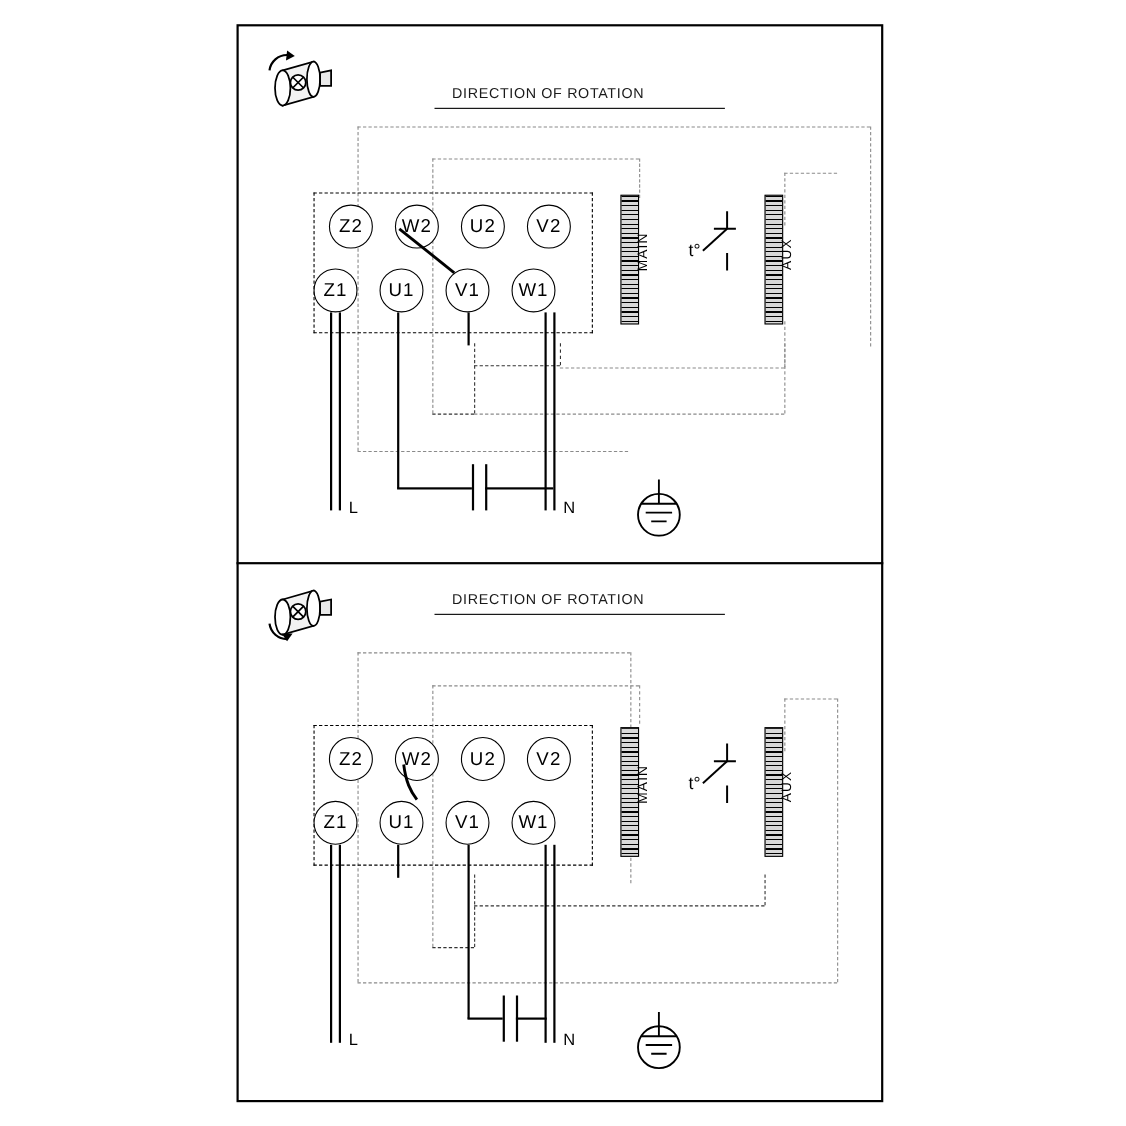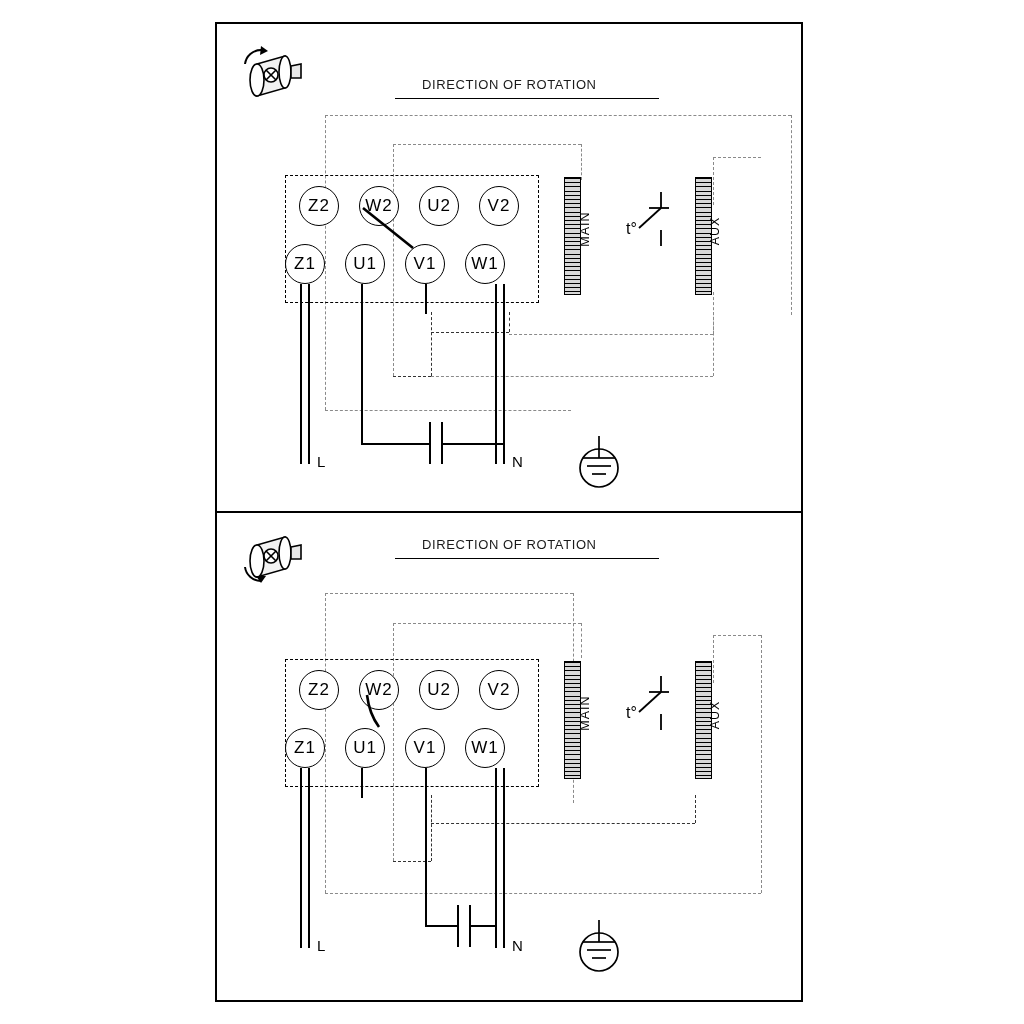--- a/index.html
+++ b/index.html
@@ -48,21 +48,20 @@
   #panel-1 { top: 22px; }
   #panel-2 { top: 513px; }
 
   
   .rot-label {
     position: absolute;
     font-size: 13px;
     letter-spacing: 0.6px;
     color: #1a1a1a;
     white-space: nowrap;
-    margin-left: 11px;
   }
   .rot-underline {
     position: absolute;
     border-top: 1.5px solid #000;
   }
 
   
   .motor-icon {
     position: absolute;
     width: 78px;

